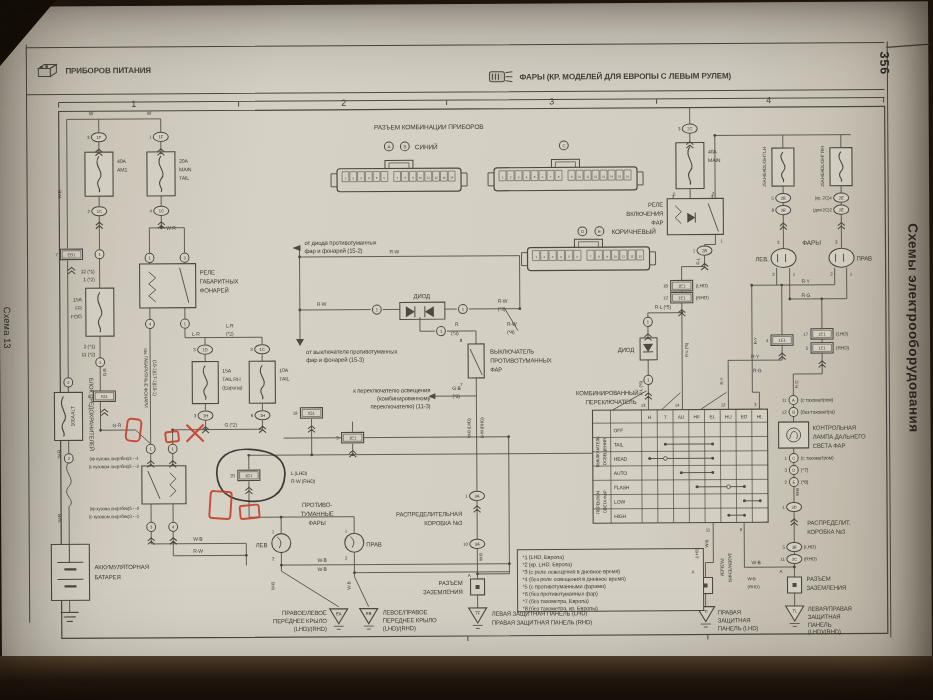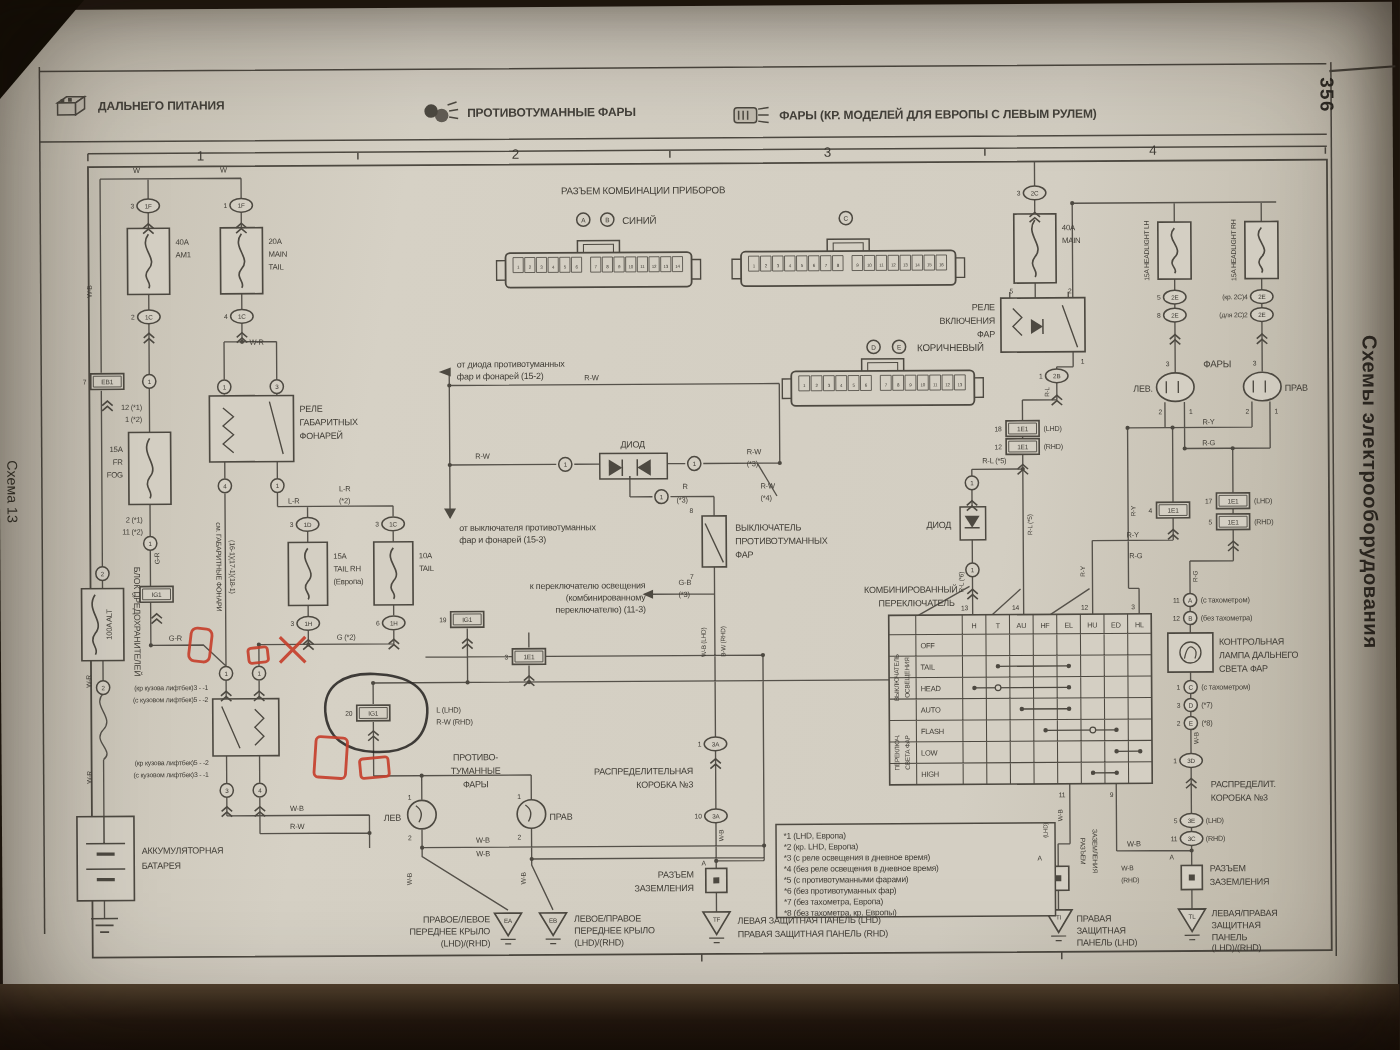--- a/index.html
+++ b/index.html
@@ -715,29 +715,21 @@
 <div class="legend-item" style="left:36px;top:54px">
   <svg width="26" height="20" viewBox="0 0 26 20">
     <g stroke="#4d4941" fill="#c3bdb0" stroke-width="1">
       <polygon points="4,8 10,4 22,4 16,8"></polygon>
           <rect x="4" y="8" width="12" height="8"></rect>
           <polygon points="16,8 22,4 22,12 16,16"></polygon>
     </g>
         <rect x="6" y="5.5" width="2.5" height="2.5" fill="#4d4941"></rect>
         <rect x="11" y="4.8" width="2.5" height="2.5" fill="#4d4941"></rect>
   </svg>
-  <span>ДАЛЬНЕГО ПИТАНИЯ</span>
-</div>
-<div class="legend-item" style="left:281px;top:61px">
-  <svg width="27" height="18" viewBox="0 0 27 18">
-    <circle cx="8" cy="8" r="4.5" fill="#4d4941"></circle>
-        <circle cx="15" cy="11" r="4.5" fill="#4d4941" opacity="0.85"></circle>
-    <path d="M19,4 L25,2 M20,8 L26,7 M20,12 L26,13" stroke="#4d4941" fill="none"></path>
-  </svg>
-  <span>ПРОТИВОТУМАННЫЕ ФАРЫ</span>
+  <span>ПРИБОРОВ ПИТАНИЯ</span>
 </div>
 <div class="legend-item" style="left:489px;top:64px">
   <svg width="27" height="18" viewBox="0 0 27 18">
     <rect x="2" y="4" width="15" height="10" rx="2" fill="#c3bdb0" stroke="#4d4941"></rect>
     <path d="M5,6 V12 M8,6 V12 M11,6 V12 M18,5 L25,4 M18,9 L25,9 M18,13 L25,14" stroke="#4d4941" fill="none"></path>
   </svg>
   <span>ФАРЫ (КР. МОДЕЛЕЙ ДЛЯ ЕВРОПЫ С ЛЕВЫМ РУЛЕМ)</span>
 </div>
 
 <div class="pageno">356</div>

